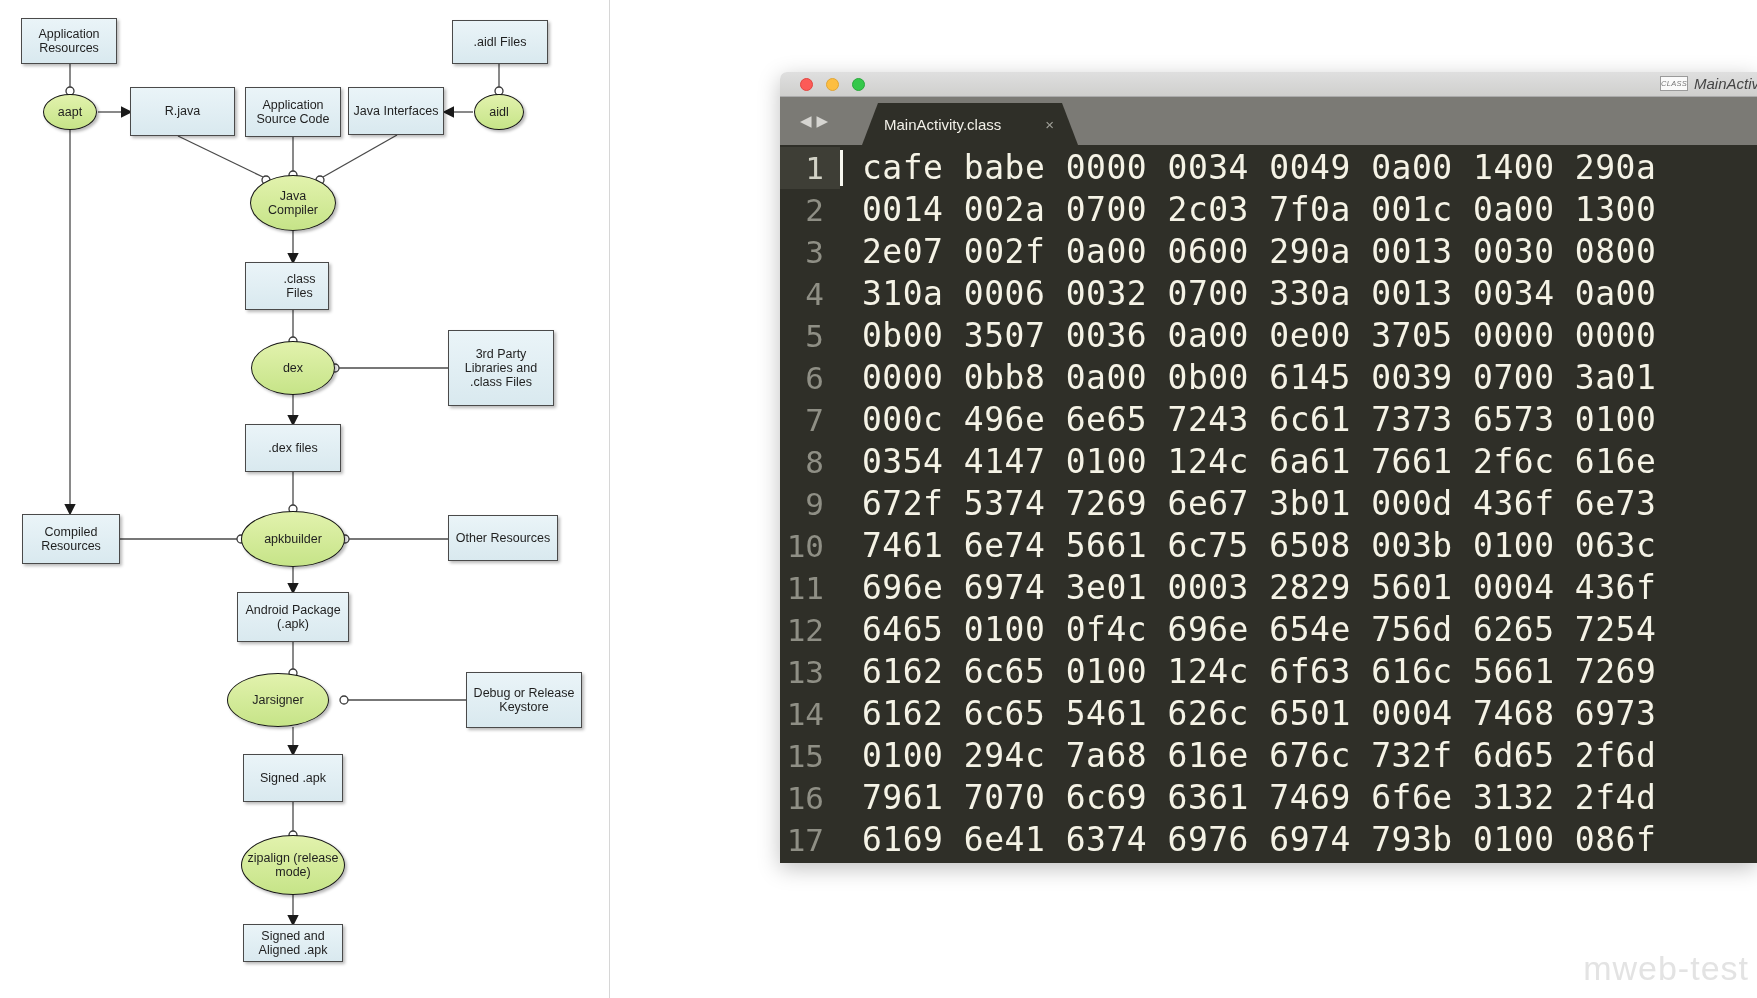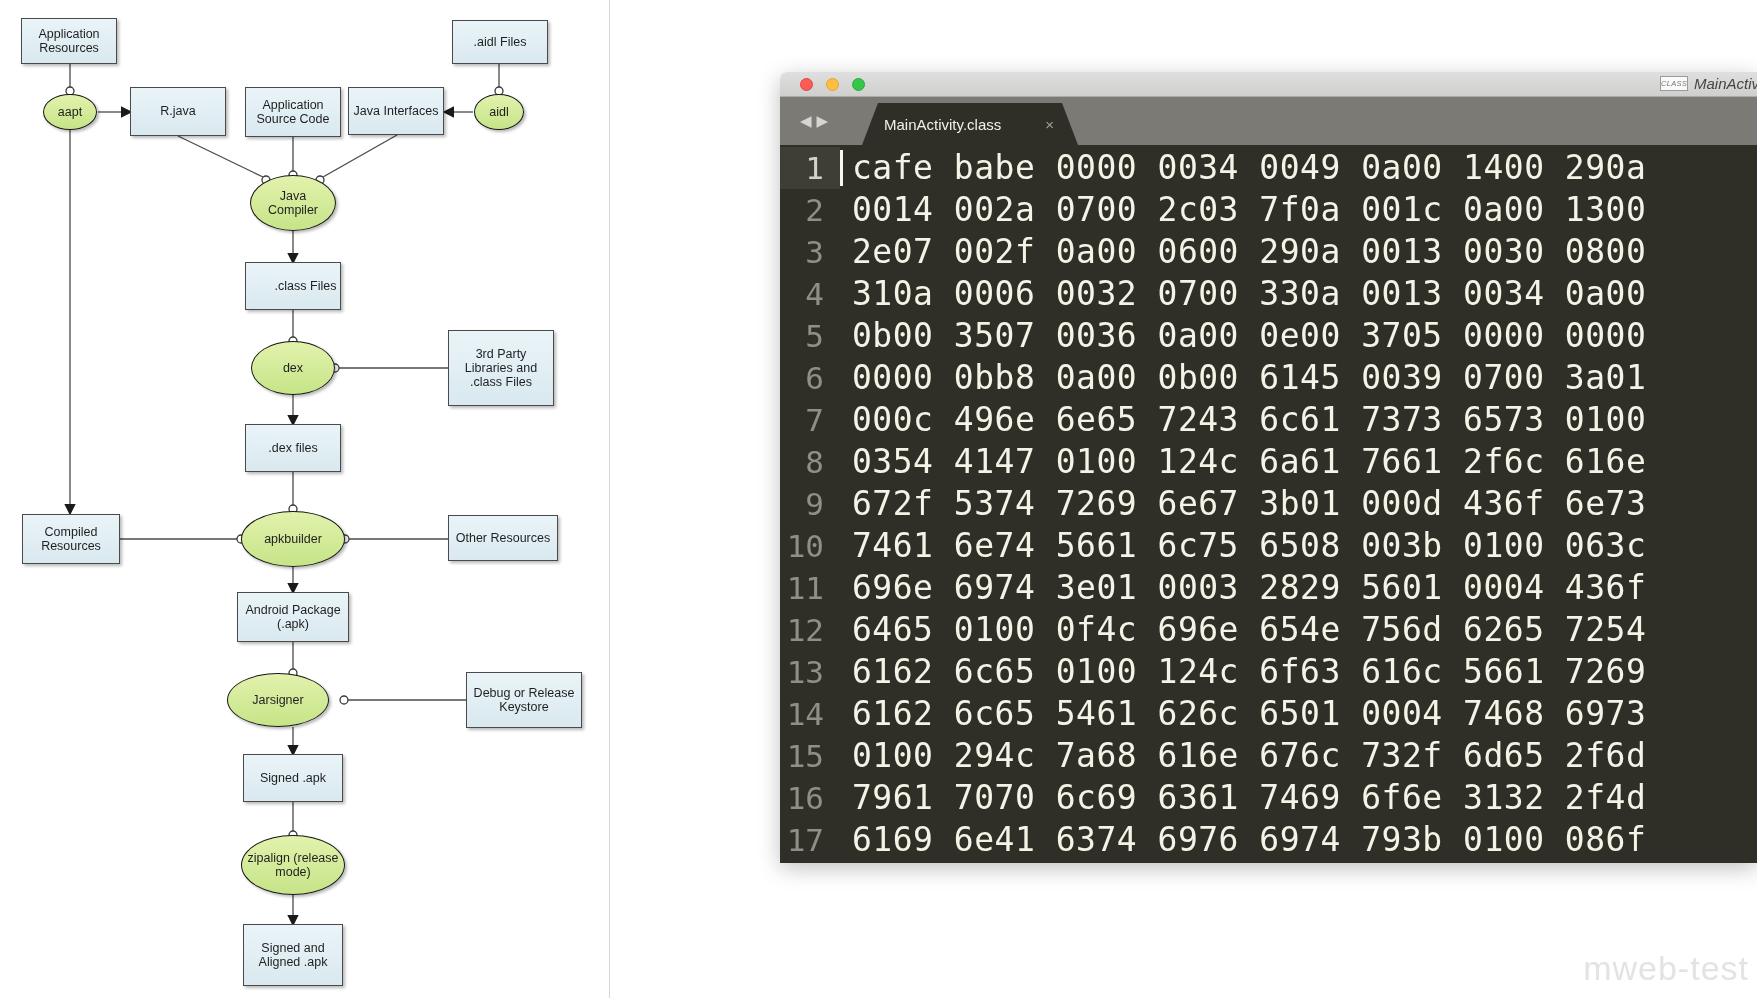--- a/index.html
+++ b/index.html
@@ -74,21 +74,21 @@
     font-family:"DejaVu Sans Mono", monospace;
   }
   .ed-lines{padding-top:2px;}
   .ed-row{display:flex; height:42px; align-items:center;}
   .gut{
     width:44px; flex:0 0 44px; text-align:right; padding-right:16px; box-sizing:content-box;
     font-size:31px; color:#8f8f85; height:42px; line-height:42px;
   }
   .ed-row.active .gut{background:#3e3e36; color:#d2d2c6;}
   .code{
-    position:relative; margin-left:4px; padding-left:8px;
+    position:relative; margin-left:4px; padding-left:18px;
     font-size:33px; line-height:42px; color:#f5f3e6;
     letter-spacing:0.5px; white-space:pre;text-align:right;
   }
   .cursor{
     position:absolute; left:-4px; top:3px; width:2.5px; height:36px; background:#f8f8f0;
   }
   
   .watermark{
     position:absolute; right:8px; bottom:10px; font-size:34px; color:#e3e3e3;
     letter-spacing:1px;
@@ -141,32 +141,32 @@
         <circle cx="241" cy="539" r="4"></circle>
         <circle cx="345" cy="539" r="4"></circle>
         <circle cx="293" cy="673" r="4"></circle>
         <circle cx="344" cy="700" r="4"></circle>
         <circle cx="293" cy="835" r="4"></circle>
       </g>
     </svg>
 
     <div class="node nbox" style="left:21px;  top:18px;  width:96px;  height:46px;">Application Resources</div>
     <div class="node nbox" style="left:452px; top:20px;  width:96px;  height:44px;">.aidl Files</div>
-    <div class="node nbox" style="left:130px; top:87px;  width:96px;  height:49px;text-align:center;">R.java</div>
+    <div class="node nbox" style="left:130px; top:87px;  width:105px;  height:49px;text-align:center;">R.java</div>
     <div class="node nbox" style="left:245px; top:87px;  width:96px;  height:50px;">Application Source Code</div>
     <div class="node nbox" style="left:348px; top:87px;  width:96px;  height:48px;">Java Interfaces</div>
-    <div class="node nbox" style="left:245px; top:262px; width:96px;  height:48px;padding-left:28px;">.class Files</div>
+    <div class="node nbox" style="left:245px; top:262px; width:84px;  height:48px;padding-left:28px;">.class Files</div>
     <div class="node nbox" style="left:448px; top:330px; width:106px; height:76px;">3rd Party Libraries and .class Files</div>
     <div class="node nbox" style="left:245px; top:424px; width:96px;  height:48px;">.dex files</div>
     <div class="node nbox" style="left:22px;  top:514px; width:98px;  height:50px;">Compiled Resources</div>
     <div class="node nbox" style="left:448px; top:515px; width:110px; height:46px;">Other Resources</div>
     <div class="node nbox" style="left:237px; top:592px; width:112px; height:50px;">Android Package (.apk)</div>
     <div class="node nbox" style="left:466px; top:672px; width:116px; height:56px;">Debug or Release Keystore</div>
     <div class="node nbox" style="left:243px; top:754px; width:100px; height:48px;">Signed .apk</div>
-    <div class="node nbox" style="left:243px; top:924px; width:100px; height:62px;">Signed and Aligned .apk</div>
+    <div class="node nbox" style="left:243px; top:924px; width:100px; height:38px;">Signed and Aligned .apk</div>
 
     <div class="node nell" style="left:43px;  top:94px;  width:54px;  height:36px;">aapt</div>
     <div class="node nell" style="left:474px; top:94px;  width:50px;  height:36px;">aidl</div>
     <div class="node nell" style="left:250px; top:175px; width:86px;  height:56px;">Java Compiler</div>
     <div class="node nell" style="left:251px; top:341px; width:84px;  height:54px;">dex</div>
     <div class="node nell" style="left:241px; top:511px; width:104px; height:56px;">apkbuilder</div>
     <div class="node nell" style="left:227px; top:673px; width:102px; height:54px;">Jarsigner</div>
     <div class="node nell" style="left:241px; top:835px; width:104px; height:60px;">zipalign (release mode)</div>
   </div>
 

